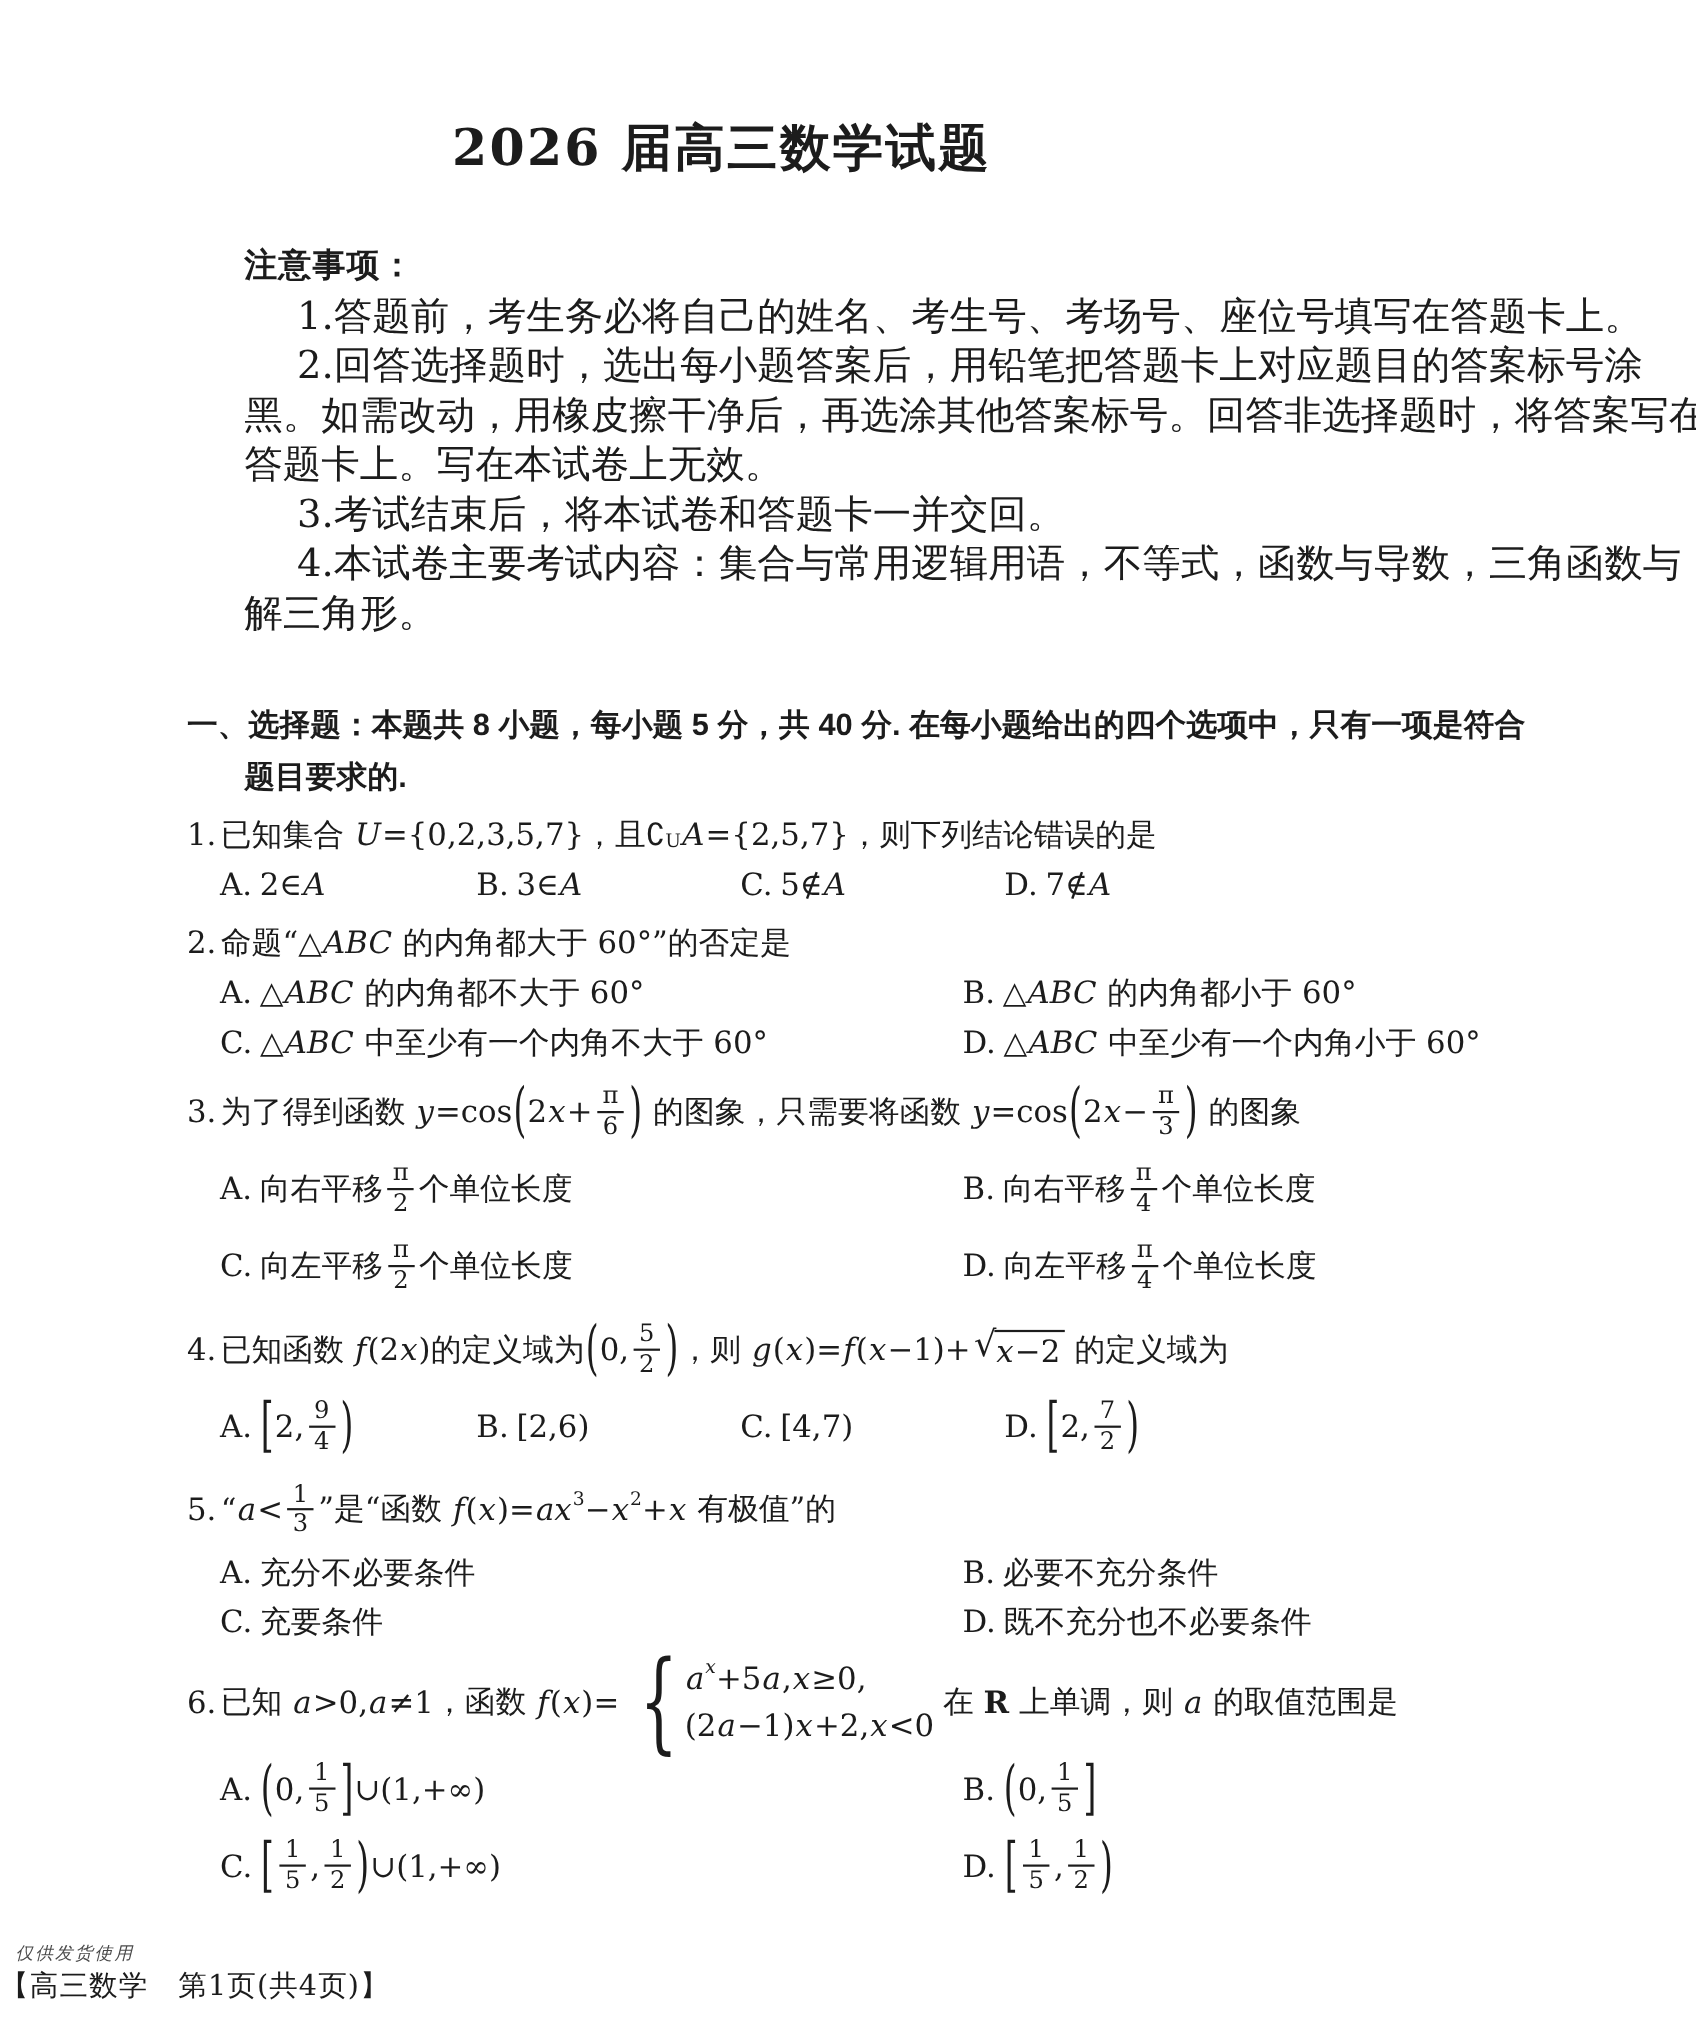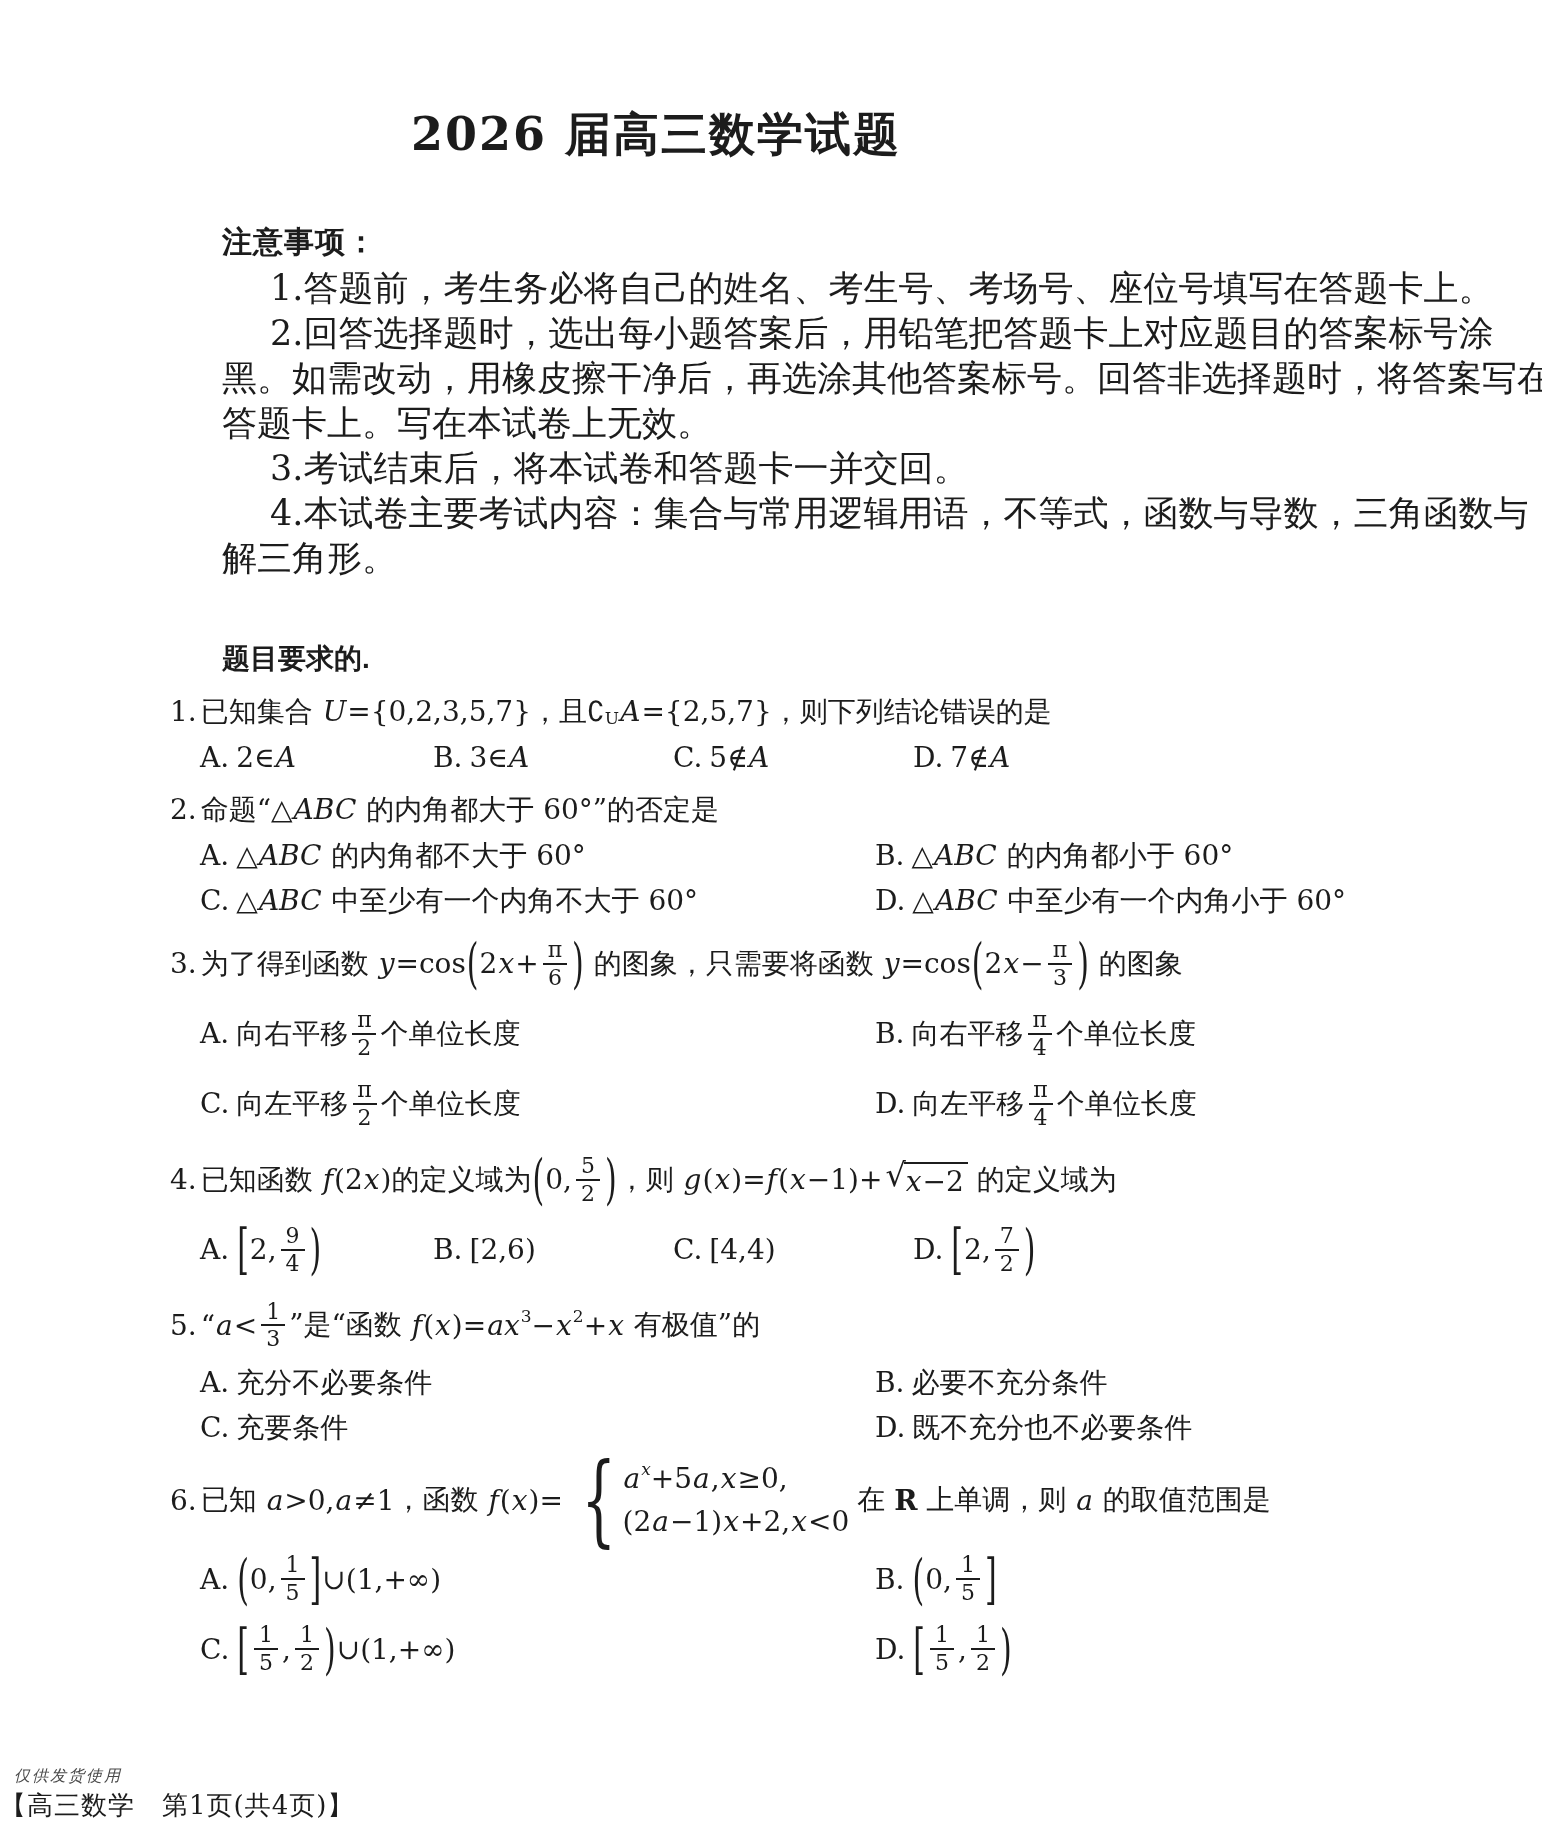--- a/index.html
+++ b/index.html
@@ -60,20 +60,21 @@
           <div class="notice-line ind">1.答题前，考生务必将自己的姓名、考生号、考场号、座位号填写在答题卡上。</div>
           <div class="notice-line ind">2.回答选择题时，选出每小题答案后，用铅笔把答题卡上对应题目的答案标号涂</div>
           <div class="notice-line">黑。如需改动，用橡皮擦干净后，再选涂其他答案标号。回答非选择题时，将答案写在</div>
           <div class="notice-line">答题卡上。写在本试卷上无效。</div>
           <div class="notice-line ind">3.考试结束后，将本试卷和答题卡一并交回。</div>
           <div class="notice-line ind">4.本试卷主要考试内容：集合与常用逻辑用语，不等式，函数与导数，三角函数与</div>
           <div class="notice-line">解三角形。</div>
         </div>
     </div>
     <div class="section-head">
+      <div class="l1">一、选择题：本题共 8 小题，每小题 5 分，共 40 分. 在每小题给出的四个选项中，只有一项是符合</div>
       <div class="l2">题目要求的.</div>
     </div>
     <div class="qlist" id="questions">
         <div class="question">
           <div class="qstem"><span class="qnum">1.</span><span class="mt">已知集合 </span><span class="mv">U</span><span class="mr">={0,2,3,5,7}</span><span class="mt">，且</span><span class="mr">∁</span><span class="msub">U</span><span class="mv">A</span><span class="mr">={2,5,7}</span><span class="mt">，则下列结论错误的是</span></div>
           <div class="optrow c4">
             <div class="opt"><span class="optlabel">A.</span><span class="mr">2∈</span><span class="mv">A</span></div>
             <div class="opt"><span class="optlabel">B.</span><span class="mr">3∈</span><span class="mv">A</span></div>
             <div class="opt"><span class="optlabel">C.</span><span class="mr">5∉</span><span class="mv">A</span></div>
             <div class="opt"><span class="optlabel">D.</span><span class="mr">7∉</span><span class="mv">A</span></div>
@@ -99,21 +100,21 @@
           <div class="optrow c2">
             <div class="opt"><span class="optlabel">C.</span><span class="mt">向左平移</span><span class="frac"><span class="num">π</span><span class="den">2</span></span><span class="mt">个单位长度</span></div>
             <div class="opt"><span class="optlabel">D.</span><span class="mt">向左平移</span><span class="frac"><span class="num">π</span><span class="den">4</span></span><span class="mt">个单位长度</span></div>
           </div>
         </div>
         <div class="question">
           <div class="qstem"><span class="qnum">4.</span><span class="mt">已知函数 </span><span class="mv">f</span><span class="mr">(2</span><span class="mv">x</span><span class="mr">)</span><span class="mt">的定义域为</span><span class="bp">(</span><span class="mr">0,</span><span class="frac"><span class="num">5</span><span class="den">2</span></span><span class="bp">)</span><span class="mt">，则 </span><span class="mv">g</span><span class="mr">(</span><span class="mv">x</span><span class="mr">)=</span><span class="mv">f</span><span class="mr">(</span><span class="mv">x</span><span class="mr">−1)+</span><span class="sqrt"><span class="sqrt-sign">√</span><span class="sqrt-body"><span class="mv">x</span><span class="mr">−2</span></span></span><span class="mt"> 的定义域为</span></div>
           <div class="optrow c4">
             <div class="opt"><span class="optlabel">A.</span><span class="bp">[</span><span class="mr">2,</span><span class="frac"><span class="num">9</span><span class="den">4</span></span><span class="bp">)</span></div>
             <div class="opt"><span class="optlabel">B.</span><span class="mr">[2,6)</span></div>
-            <div class="opt"><span class="optlabel">C.</span><span class="mr">[4,4)</span></div>
+            <div class="opt"><span class="optlabel">C.</span><span class="mr">[4,7)</span></div>
             <div class="opt"><span class="optlabel">D.</span><span class="bp">[</span><span class="mr">2,</span><span class="frac"><span class="num">7</span><span class="den">2</span></span><span class="bp">)</span></div>
           </div>
         </div>
         <div class="question">
           <div class="qstem"><span class="qnum">5.</span><span class="mt">“</span><span class="mv">a</span><span class="mr">&lt;</span><span class="frac"><span class="num">1</span><span class="den">3</span></span><span class="mt">”是“函数 </span><span class="mv">f</span><span class="mr">(</span><span class="mv">x</span><span class="mr">)=</span><span class="mv">ax</span><span class="msup">3</span><span class="mr">−</span><span class="mv">x</span><span class="msup">2</span><span class="mr">+</span><span class="mv">x</span><span class="mt"> 有极值”的</span></div>
           <div class="optrow c2">
             <div class="opt"><span class="optlabel">A.</span><span class="mt">充分不必要条件</span></div>
             <div class="opt"><span class="optlabel">B.</span><span class="mt">必要不充分条件</span></div>
           </div>
           <div class="optrow c2">

